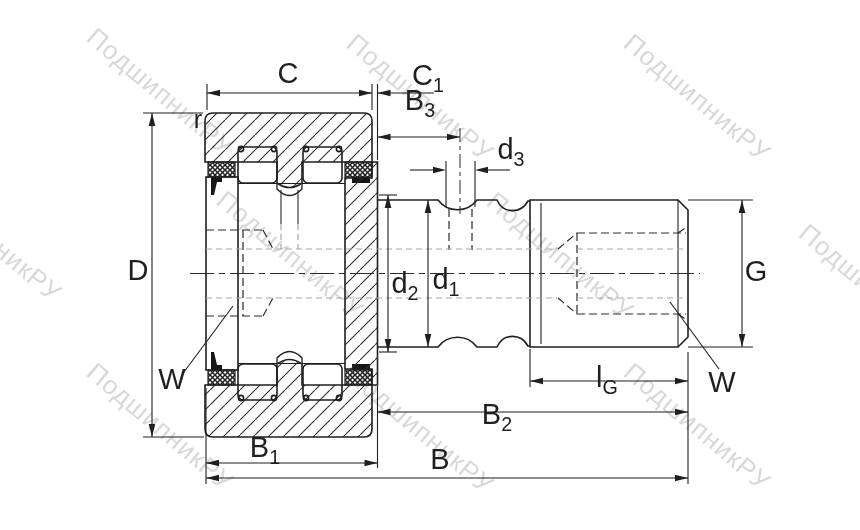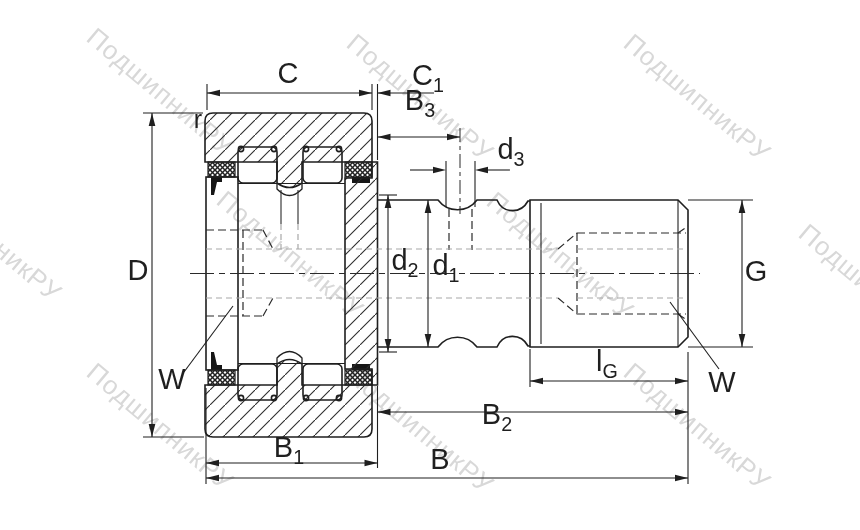--- a/index.html
+++ b/index.html
@@ -202,23 +202,23 @@
       <polygon points="688,478 675,474.7 675,481.3"></polygon>
     </g>
   </svg>
 
   <div class="dim" style="left:288px;top:76px"><span>C</span><sub></sub></div>
   <div class="dim" style="left:428px;top:78px"><span>C</span><sub>1</sub></div>
   <div class="dim" style="left:420px;top:103px"><span>B</span><sub>3</sub></div>
   <div class="dim" style="left:511px;top:152px"><span>d</span><sub>3</sub></div>
   <div class="dim small" style="left:198px;top:122px"><span>r</span><sub></sub></div>
   <div class="dim" style="left:138px;top:273px"><span>D</span><sub></sub></div>
-  <div class="dim" style="left:405px;top:263px"><span>d</span><sub>2</sub></div>
-  <div class="dim" style="left:446px;top:268px"><span>d</span><sub>1</sub></div>
+  <div class="dim" style="left:405px;top:286px"><span>d</span><sub>2</sub></div>
+  <div class="dim" style="left:446px;top:282px"><span>d</span><sub>1</sub></div>
   <div class="dim" style="left:756px;top:274px"><span>G</span><sub></sub></div>
   <div class="dim" style="left:172px;top:382px"><span>W</span><sub></sub></div>
-  <div class="dim" style="left:607px;top:364px"><span>l</span><sub>G</sub></div>
+  <div class="dim" style="left:607px;top:380px"><span>l</span><sub>G</sub></div>
   <div class="dim" style="left:722px;top:385px"><span>W</span><sub></sub></div>
   <div class="dim" style="left:497px;top:417px"><span>B</span><sub>2</sub></div>
-  <div class="dim" style="left:289px;top:450px"><span>B</span><sub>1</sub></div>
+  <div class="dim" style="left:265px;top:450px"><span>B</span><sub>1</sub></div>
   <div class="dim" style="left:440px;top:462px"><span>B</span><sub></sub></div>
 
 </div>
 
 </body></html>

